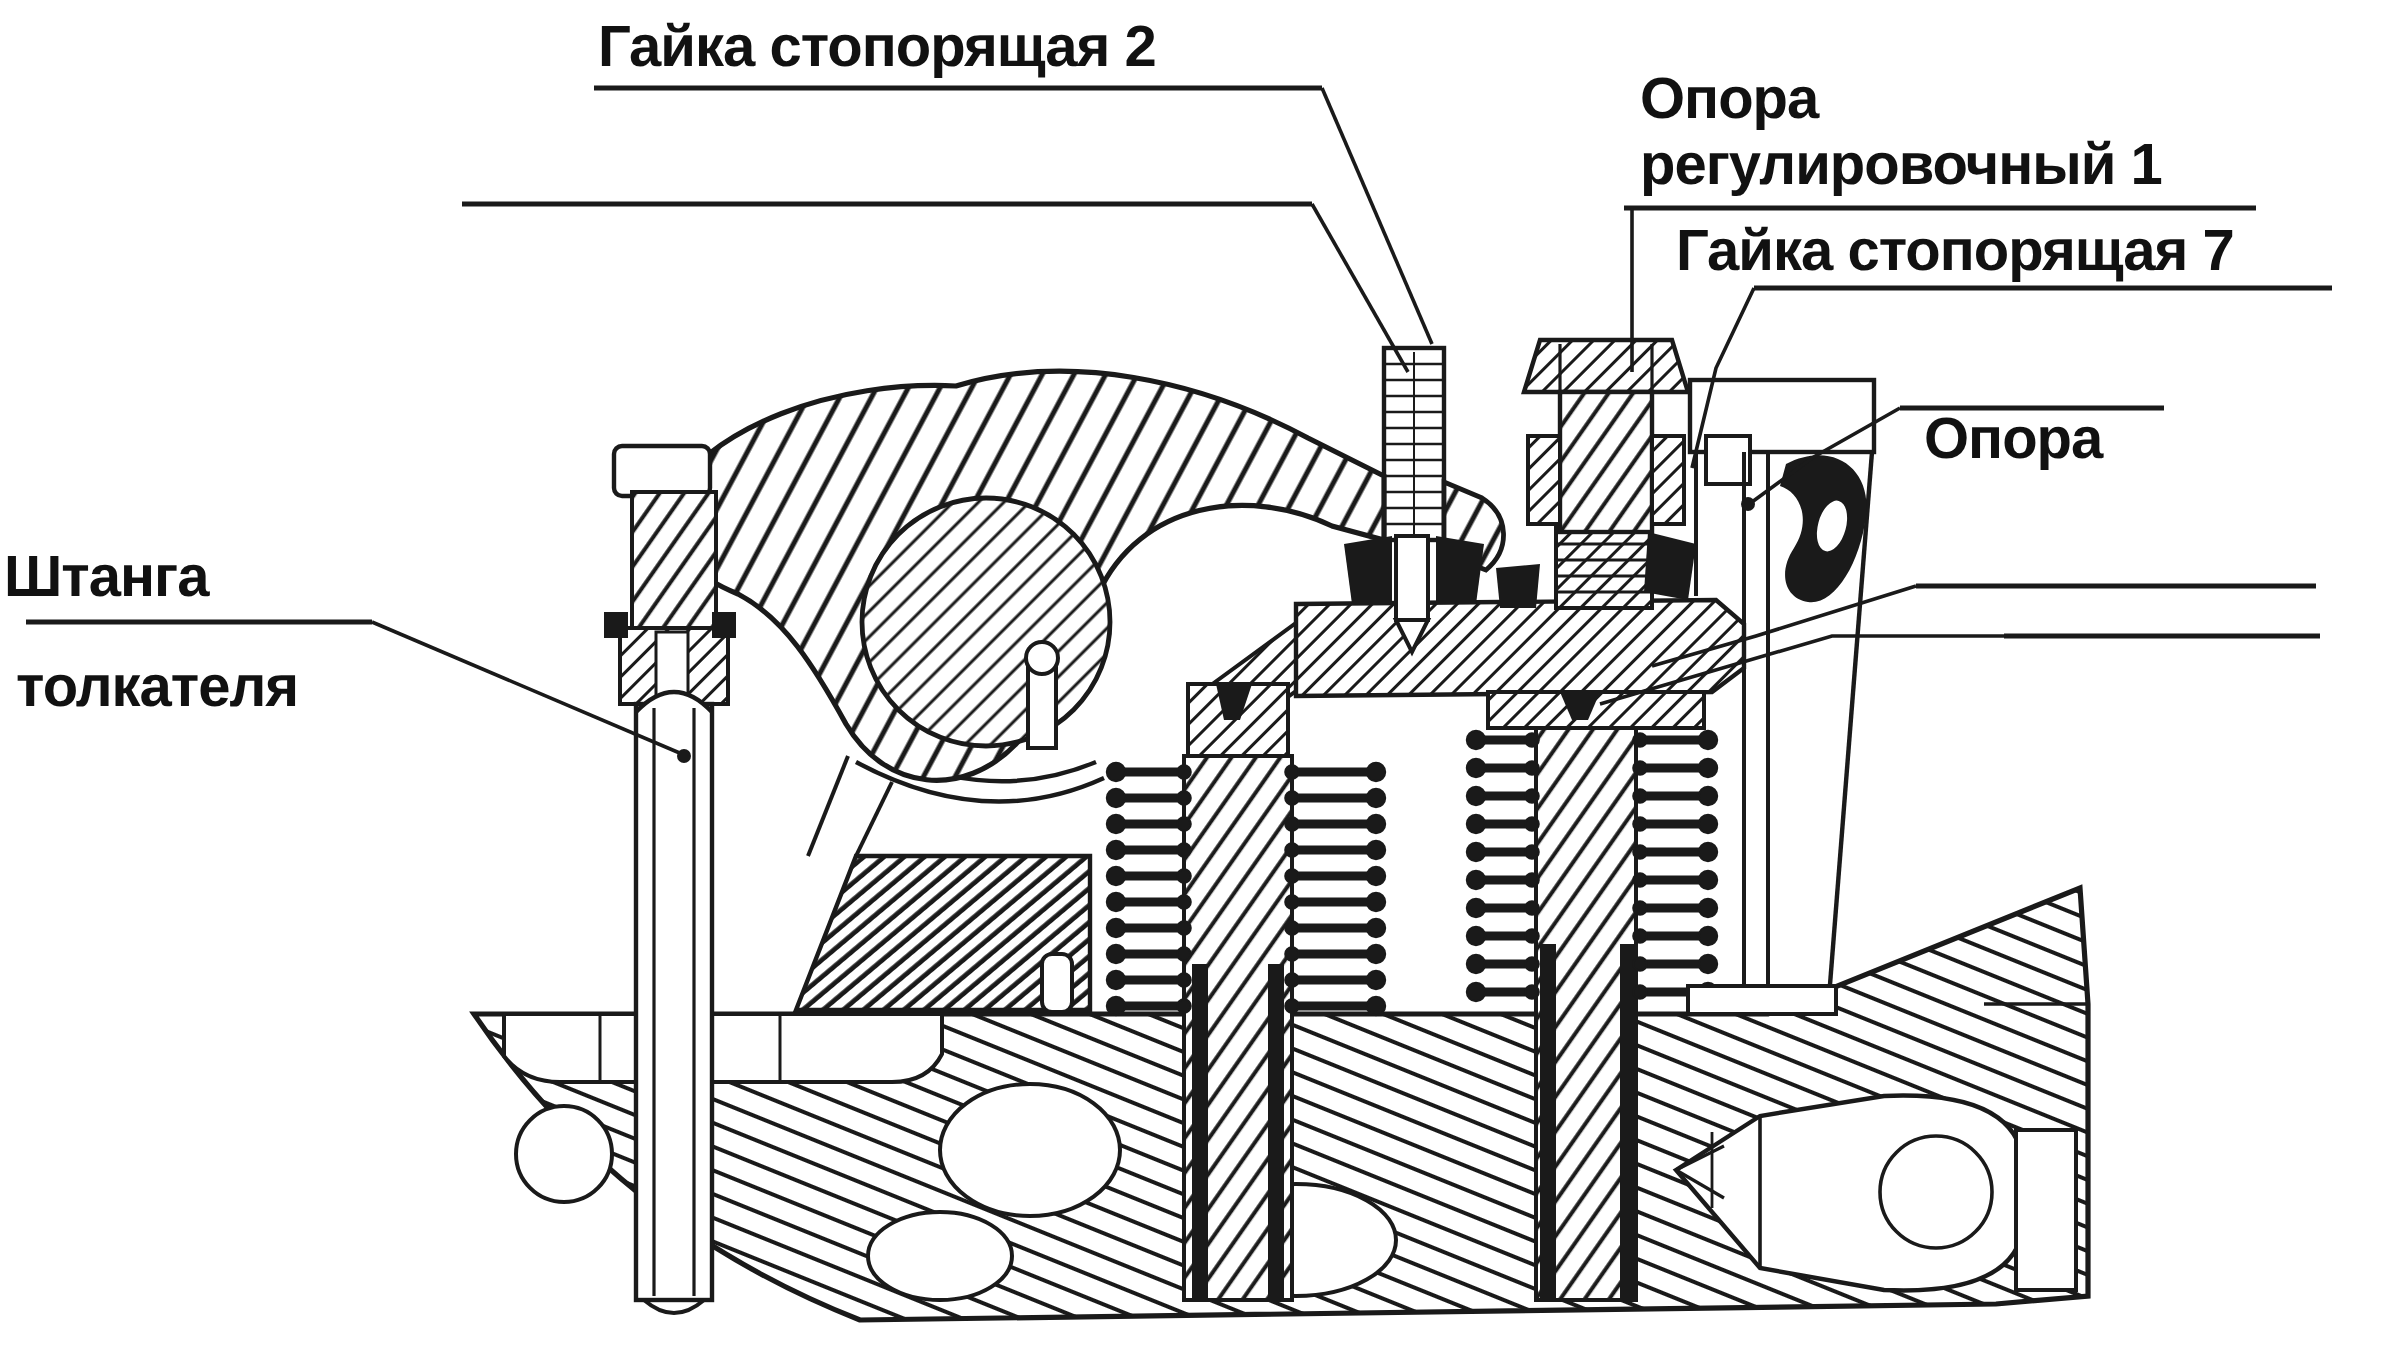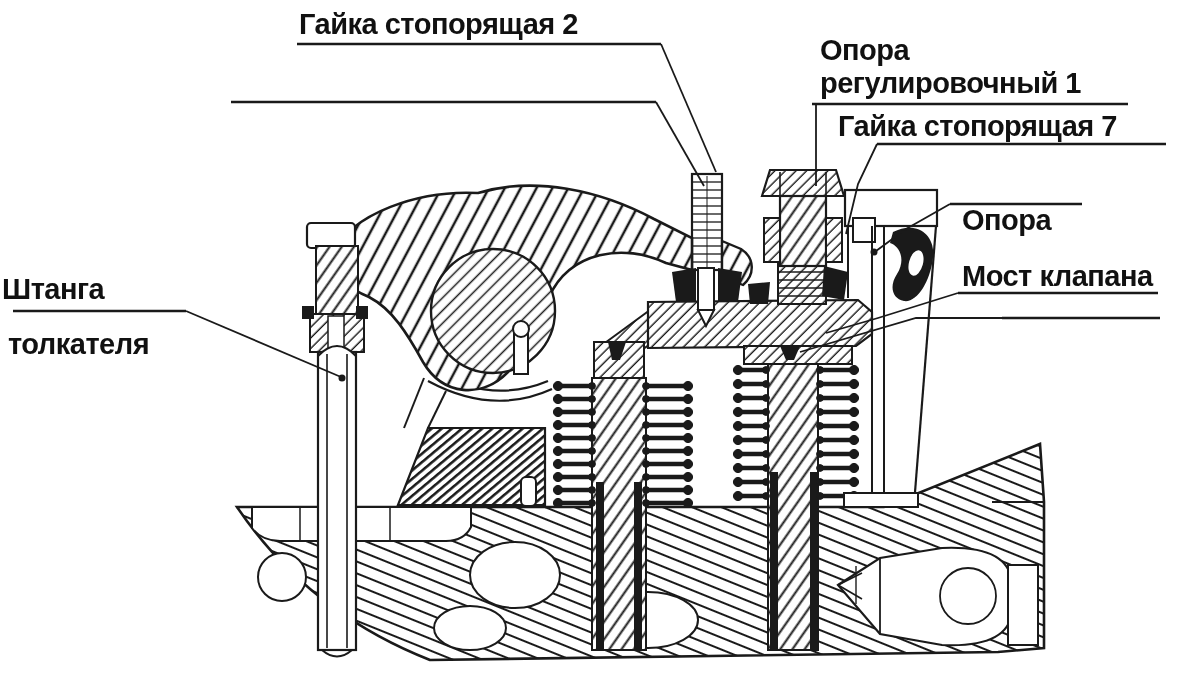--- a/index.html
+++ b/index.html
@@ -263,21 +263,20 @@
 
 <div>
   <div class="lbl" style="left:820px;top:34px;">Опора</div>
   <div class="lbl" style="left:820px;top:67px;">регулировочный 1</div>
 </div>
 
 <div class="lbl" style="left:838px;top:110px;">Гайка стопорящая 7</div>
 
 <div class="lbl" style="left:962px;top:167px;margin-top:37px;">Опора</div>
 
-<div class="lbl" style="left:962px;top:260px;">Мост клапана</div>
 
 
 <div>
   <div class="lbl ctr" style="left:2px;top:273px;width:176px;">Штанга</div>
   <div class="lbl ctr" style="left:8px;top:328px;width:196px;">толкателя</div>
 </div>
 
 </div>
 
 </body></html>

